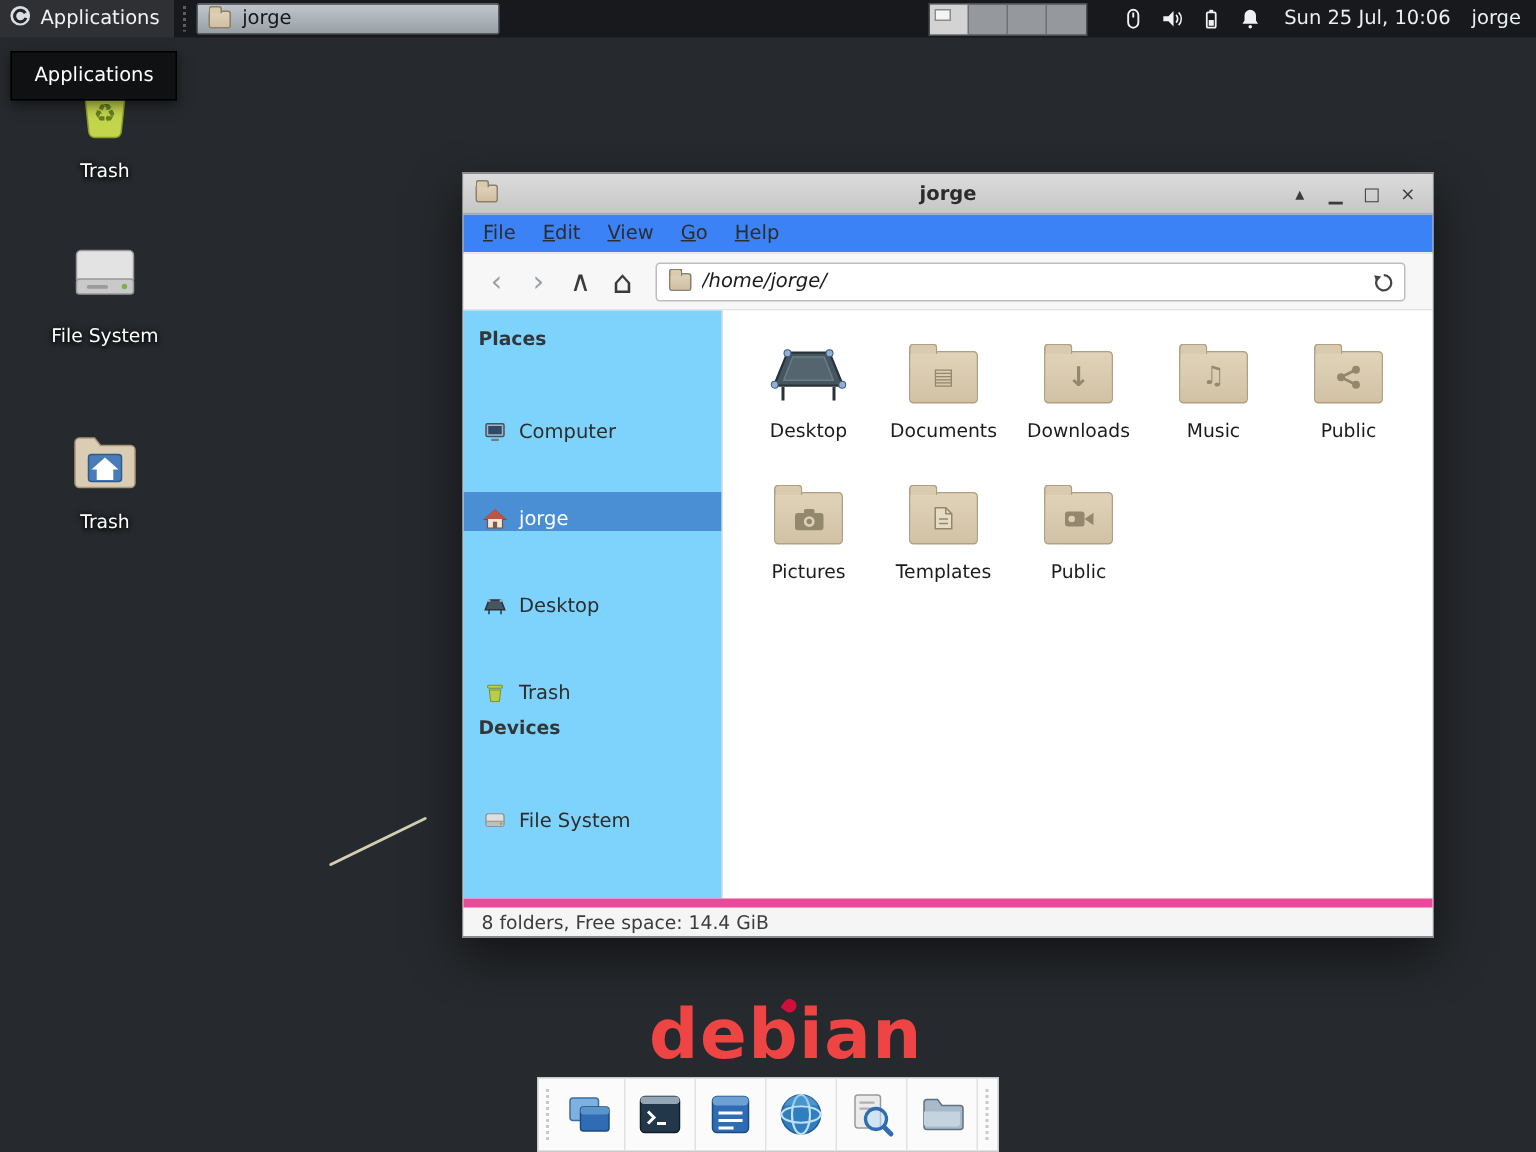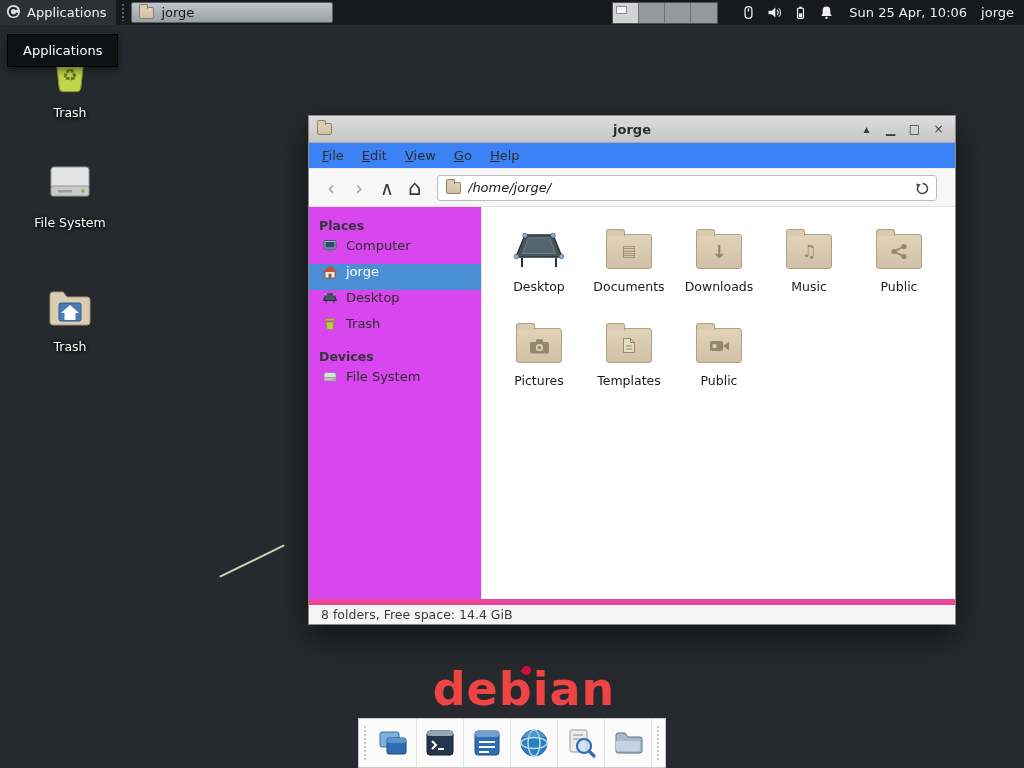--- a/index.html
+++ b/index.html
@@ -86,24 +86,24 @@
     font-size:19px; color:#9aa0a4; }
   .nbtn.dark { color:#3a3a3a; }
   #pathwrap { flex:1; height:26px; margin:0 10px 0 8px; background:#fff; border:1px solid #bdbdbd;
     border-radius:3px; display:flex; align-items:center; gap:7px; padding:0 30px 0 8px; position:relative; }
   #pathinput { border:none; outline:none; flex:1; font-size:13px; color:#1b1b1b; background:transparent;
     font-family:"DejaVu Sans",sans-serif;font-style:italic; }
   #reload { position:absolute; right:5px; top:4px; width:18px; height:18px; display:flex;
     align-items:center; justify-content:center; }
 
   #body { flex:1; display:flex; min-height:0; }
-  #sidebar { width:173px; background:#d946ef; border-right:1px solid #e3e3e3; padding-top:4px; overflow:hidden; }
+  #sidebar { width:173px; background:#7dd3fc; border-right:1px solid #e3e3e3; padding-top:4px; overflow:hidden; }
   .shead { font-weight:bold; font-size:12.5px; color:#333639; padding:7px 10px 5px; }
-  .srow { display:flex; align-items:flex-start; gap:8px; height:26px; padding-left:13px;
-    font-size:13px; color:#2d2d2d; cursor:default; }
+  .srow { display:flex; align-items:flex-end; gap:8px; height:26px; padding-left:13px;
+    font-size:13px; color:#2d2d2d; cursor:default;margin-top:32px; }
   .srow svg { flex:0 0 auto; }
   .srow.selected { background:var(--selection,#4a8fd3); color:#fff; }
 
   #main { flex:1; background:#fff; overflow:hidden; }
   #grid { display:flex; flex-wrap:wrap; align-content:flex-start; padding:12px 0 0 12px; }
   .fitem { width:90px; height:94px; display:flex; flex-direction:column; align-items:center; cursor:default; }
   .ficon { height:58px; display:flex; align-items:center; justify-content:center; }
   .flabel { font-size:12.5px; color:#1b1b1b; margin-top:2px; text-align:center; }
 
   .folder { width:46px; height:35px; position:relative;
@@ -176,21 +176,21 @@
         </svg>
     </span>
     <span>
       <svg width="17" height="17" viewBox="0 0 20 20">
           <path d="M10 3 a4.5 4.5 0 0 1 4.5 4.5 v3.8 l1.6 2.7 h-12.2 l1.6 -2.7 v-3.8 A4.5 4.5 0 0 1 10 3z" fill="#f0f0f0"></path>
           <circle cx="10" cy="16.3" r="1.4" fill="#f0f0f0"></circle>
         </svg>
     </span>
   </div>
 
-  <span class="p-clock">Sun 25 Apr, 10:06</span>
+  <span class="p-clock">Sun 25 Jul, 10:06</span>
   <span class="p-user">jorge</span>
 </div>
 
 <div id="tooltip">Applications</div>
 
 <div class="dicon" id="d-trash">
   <span>
     <svg width="48" height="54" viewBox="0 0 48 54">
       <rect x="19" y="3" width="10" height="5" rx="2.5" fill="#c3d44d" stroke="#869c2c"></rect>
       <rect x="7" y="8" width="34" height="5" rx="2.5" fill="#c8d852" stroke="#869c2c"></rect>

